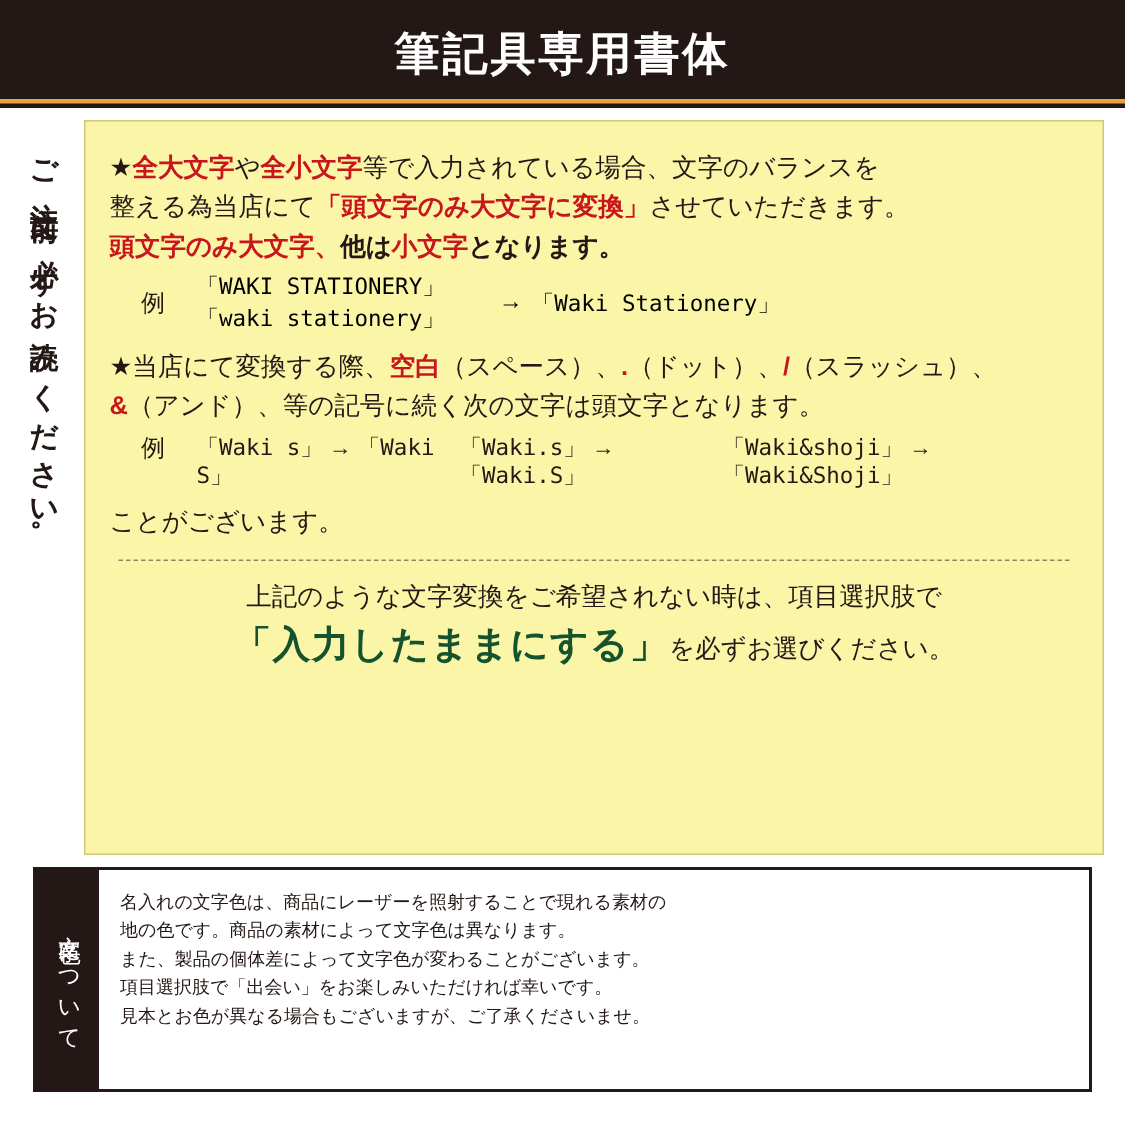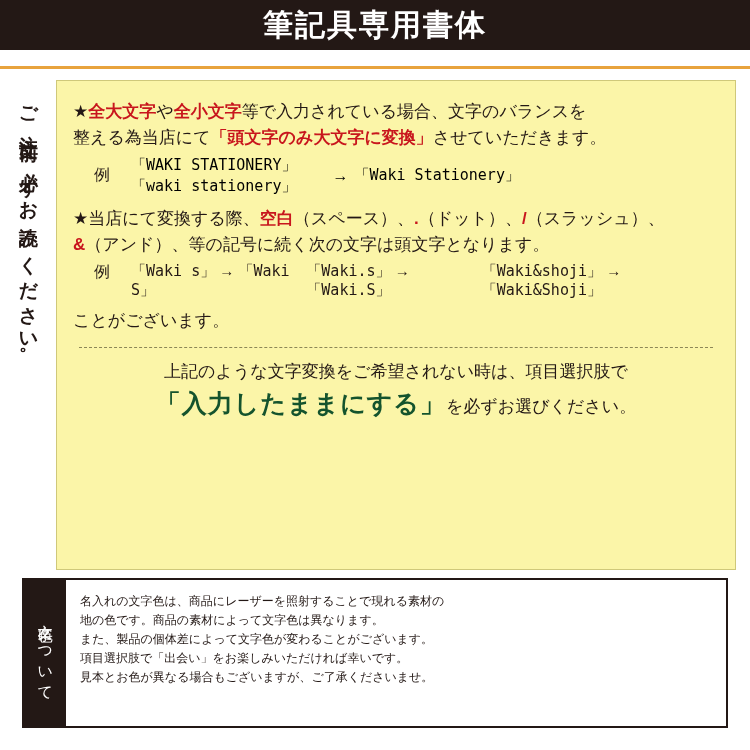--- a/index.html
+++ b/index.html
@@ -18,21 +18,21 @@
     width: 750px;
     height: 750px;
     box-sizing: border-box;
   }
 
   
   .header-bar {
     position: absolute;
     left: 0; top: 0;
     width: 750px;
-    height: 50px;
+    height: 72px;
     background: #231815;
     display: flex;
     align-items: center;
     justify-content: center;
   }
   .header-title {
     color: #ffffff;
     font-size: 30px;
     font-weight: bold;
     letter-spacing: 2px;
@@ -228,20 +228,23 @@
     </div>
 
     <div class="yellow-panel">
 
       <div class="para">
         <div class="line">
           <span>★</span><span class="red">全大文字</span><span>や</span><span class="red">全小文字</span><span>等で入力されている場合、文字のバランスを</span>
         </div>
         <div class="line">
           <span>整える為当店にて</span><span class="red">「頭文字のみ大文字に変換」</span><span>させていただきます。</span>
+        </div>
+        <div class="line">
+          <span class="red">頭文字のみ大文字、</span><span class="bold">他は</span><span class="red">小文字</span><span class="bold">となります。</span>
         </div>
       </div>
 
       <div class="example-row">
         <div class="example-label">例</div>
         <div class="example-stack">
           <div class="mono">「WAKI STATIONERY」</div>
           <div class="mono">「waki stationery」</div>
         </div>
         <div class="example-right">

